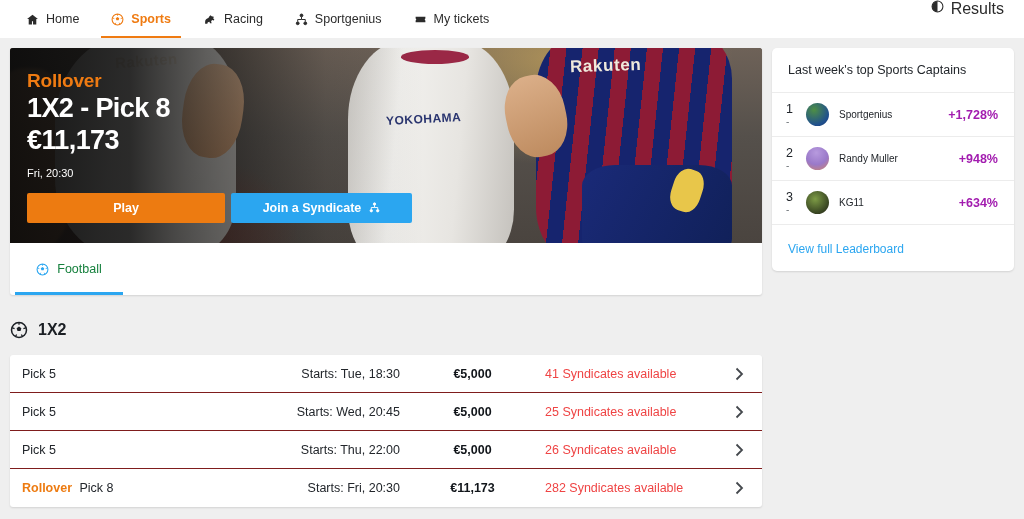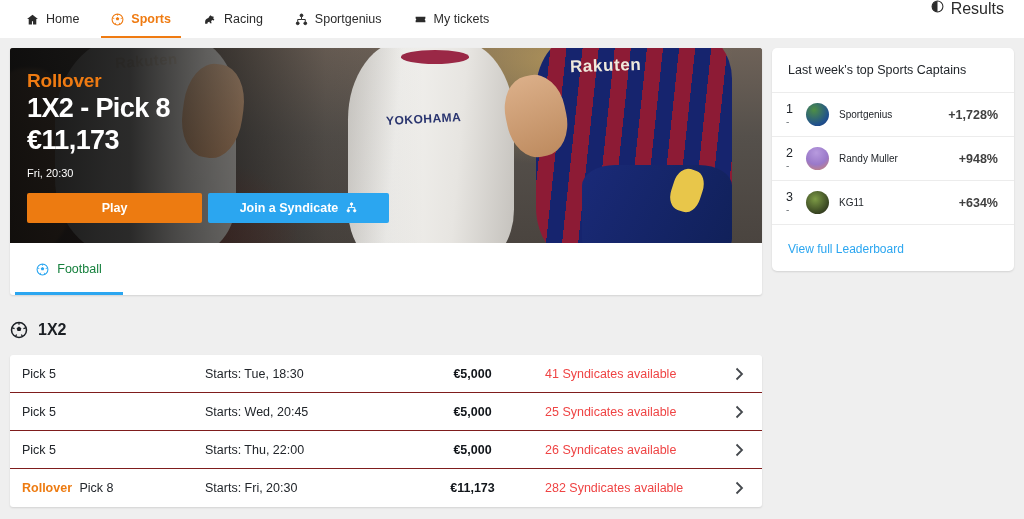--- a/index.html
+++ b/index.html
@@ -147,21 +147,21 @@
     color: #fff; font-size: 27px; font-weight: 700; line-height: 1.18;
     letter-spacing: -.6px;
   }
   .hero-time { color: #fff; font-size: 11px; margin-top: 10px; }
   .hero-btns { display: flex; margin-top: 14px; }
   .btn {
     height: 30px; display: flex; align-items: center; justify-content: center;
     gap: 8px; font-size: 12.5px; font-weight: 700; color: #fff;
     border-radius: 2px; cursor: pointer; user-select: none;
   }
-  .btn-play { width: 175px; background: #ed7b11; }
+  .btn-play { width: 198px; background: #ed7b11; }
   .btn-synd { width: 181px; background: #2ba6f0; margin-left: 6px; }
 
   
   .sport-tabs { height: 52px; display: flex; align-items: stretch; padding-left: 5px; }
   .sport-tab {
     display: flex; align-items: center; justify-content: center; gap: 8px;
     width: 108px; font-size: 12.5px; color: #15803d; font-weight: 400;
     cursor: pointer; position: relative;
   }
   .sport-tab.active::after {
@@ -186,21 +186,21 @@
   .lb-rank {
     width: 10px; text-align: left; flex: none;
     font-size: 12.5px; color: #22262b; line-height: 1.05;
   }
   .lb-rank .dash { display: block; font-size: 10px; color: #6f7479; line-height: .9; }
   .avatar {
     width: 23px; height: 23px; border-radius: 50%; flex: none; overflow: hidden;
     background: #888;
   }
   .lb-name { flex: 1; font-size: 10px; color: #22262b; }
-  .lb-pct { font-size: 12.5px; font-weight: 700; color: #404040; }
+  .lb-pct { font-size: 12.5px; font-weight: 700; color: #a21caf; }
   .lb-foot { padding: 14px 16px; }
   .lb-link { font-size: 12px; color: #2ba6f0; cursor: pointer; }
 
   
   .section-head {
     display: flex; align-items: center; gap: 10px;
     padding: 26px 0 16px 10px;
   }
   .section-title { font-size: 16px; font-weight: 700; color: #1b1f24; }
 
@@ -210,21 +210,21 @@
     width: 752px;
   }
   .row {
     display: flex; align-items: center; height: 38px;
     border-bottom: 1px solid #7f1d1d; cursor: pointer;
     font-size: 12.5px; color: #22262b;
   }
   .row:last-child { border-bottom: none; }
   .c-pick { width: 195px; padding-left: 12px; }
   .c-pick .roll { color: #ed7b11; font-weight: 700; }
-  .c-start { width: 195px; color: #22262b; }
+  .c-start { width: 195px; color: #22262b; text-align: right; }
   .c-prize { width: 145px; text-align: center; font-weight: 700; color: #11151a; }
   .c-synd { flex: 1; color: #ef4444; }
   .c-chev { width: 46px; display: flex; align-items: center; justify-content: center; }
 </style>
 </head>
 <body>
 
 <div class="topnav">
   <div class="nav-items">
 

